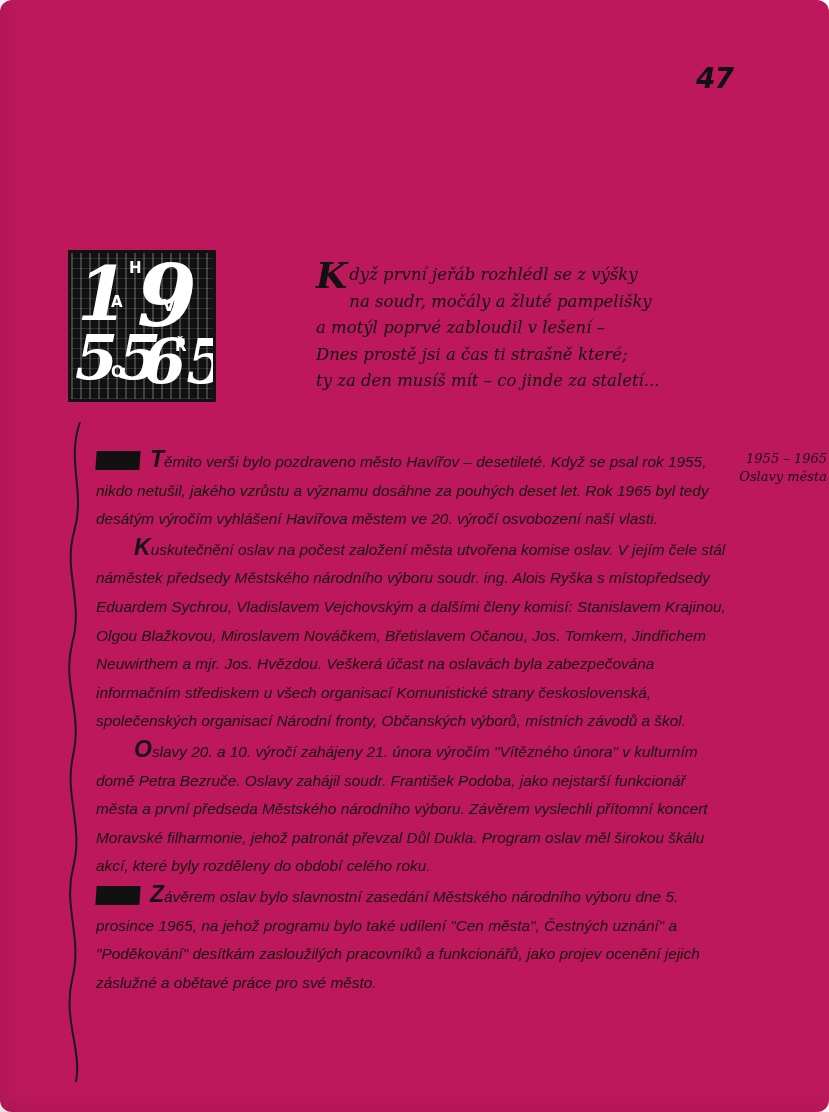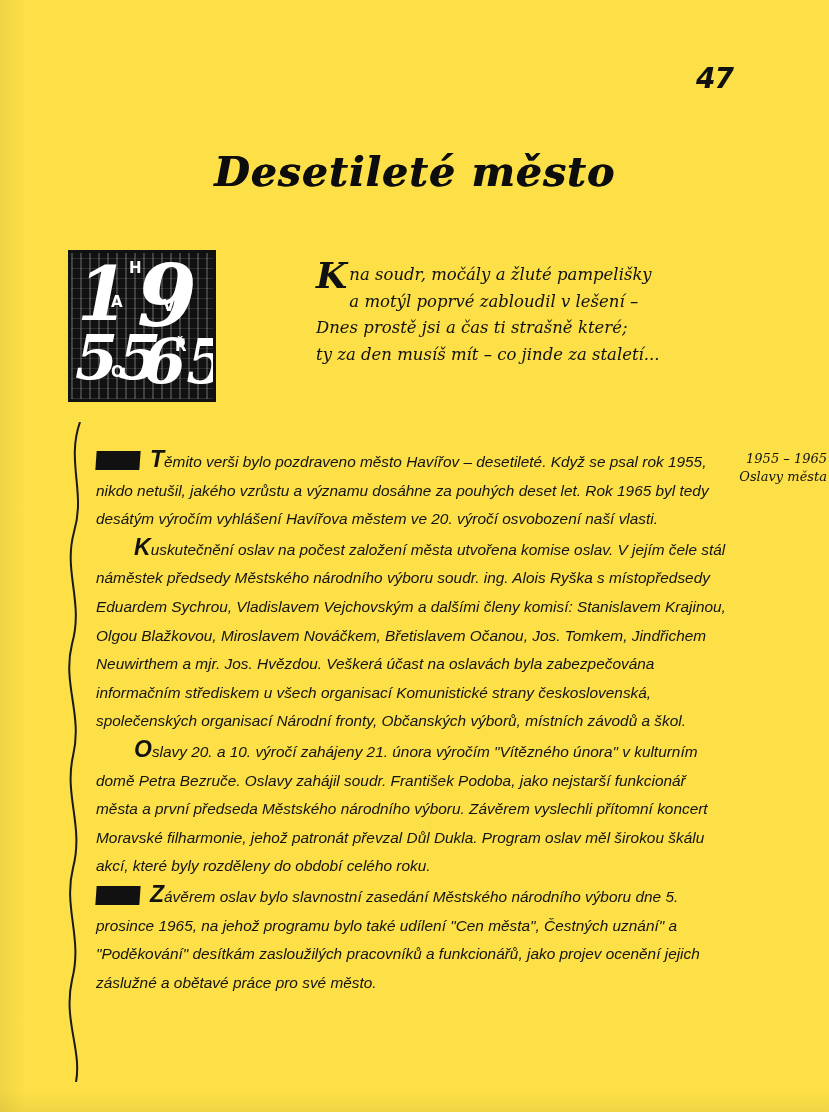--- a/index.html
+++ b/index.html
@@ -12,21 +12,22 @@
     height: 1112px;
     position: relative;
     overflow: hidden;
     font-family: "DejaVu Serif", serif;
     color: #111111;
   }
 
   .page {
     position: absolute;
     inset: 0;
-    background: #fde047;
+    background: #be185d;
+    border-radius: 12px;
   }
 
   
   .page-number {
     position: absolute;
     top: 62px;
     right: 96px;
     font-family: "DejaVu Sans", sans-serif;
     font-weight: bold;
     font-style: italic;
@@ -187,38 +188,38 @@
 </head>
 <body>
 
 <div class="page">
 
   <div class="scan-edge-left"></div>
   <div class="scan-edge-bottom"></div>
 
   <div class="page-number">47</div>
 
-  <div class="doc-title">Desetileté město</div>
 
   <div class="year-block">
     <div class="yg d1">1</div>
     <div class="yg d2">9</div>
     <div class="yg d3">55</div>
     <div class="yg d4">65</div>
     <div class="letter l1">H</div>
     <div class="letter l2">A</div>
     <div class="letter l3">V</div>
     <div class="letter l4">Ř</div>
     <div class="letter l5">O</div>
     <div class="hatch"></div>
   </div>
 
   <div class="poem">
     <div class="line">
       <span class="dropcap">K</span>
+      <span>dyž první jeřáb rozhlédl se z výšky</span>
     </div>
     <div class="line">na soudr, močály a žluté pampelišky</div>
     <div class="line">a motýl poprvé zabloudil v lešení –</div>
     <div class="line">Dnes prostě jsi a čas ti strašně které;</div>
     <div class="line">ty za den musíš mít – co jinde za staletí...</div>
   </div>
 
   <div class="margin-note">
     <div>1955 – 1965</div>
     <div>Oslavy města</div>

